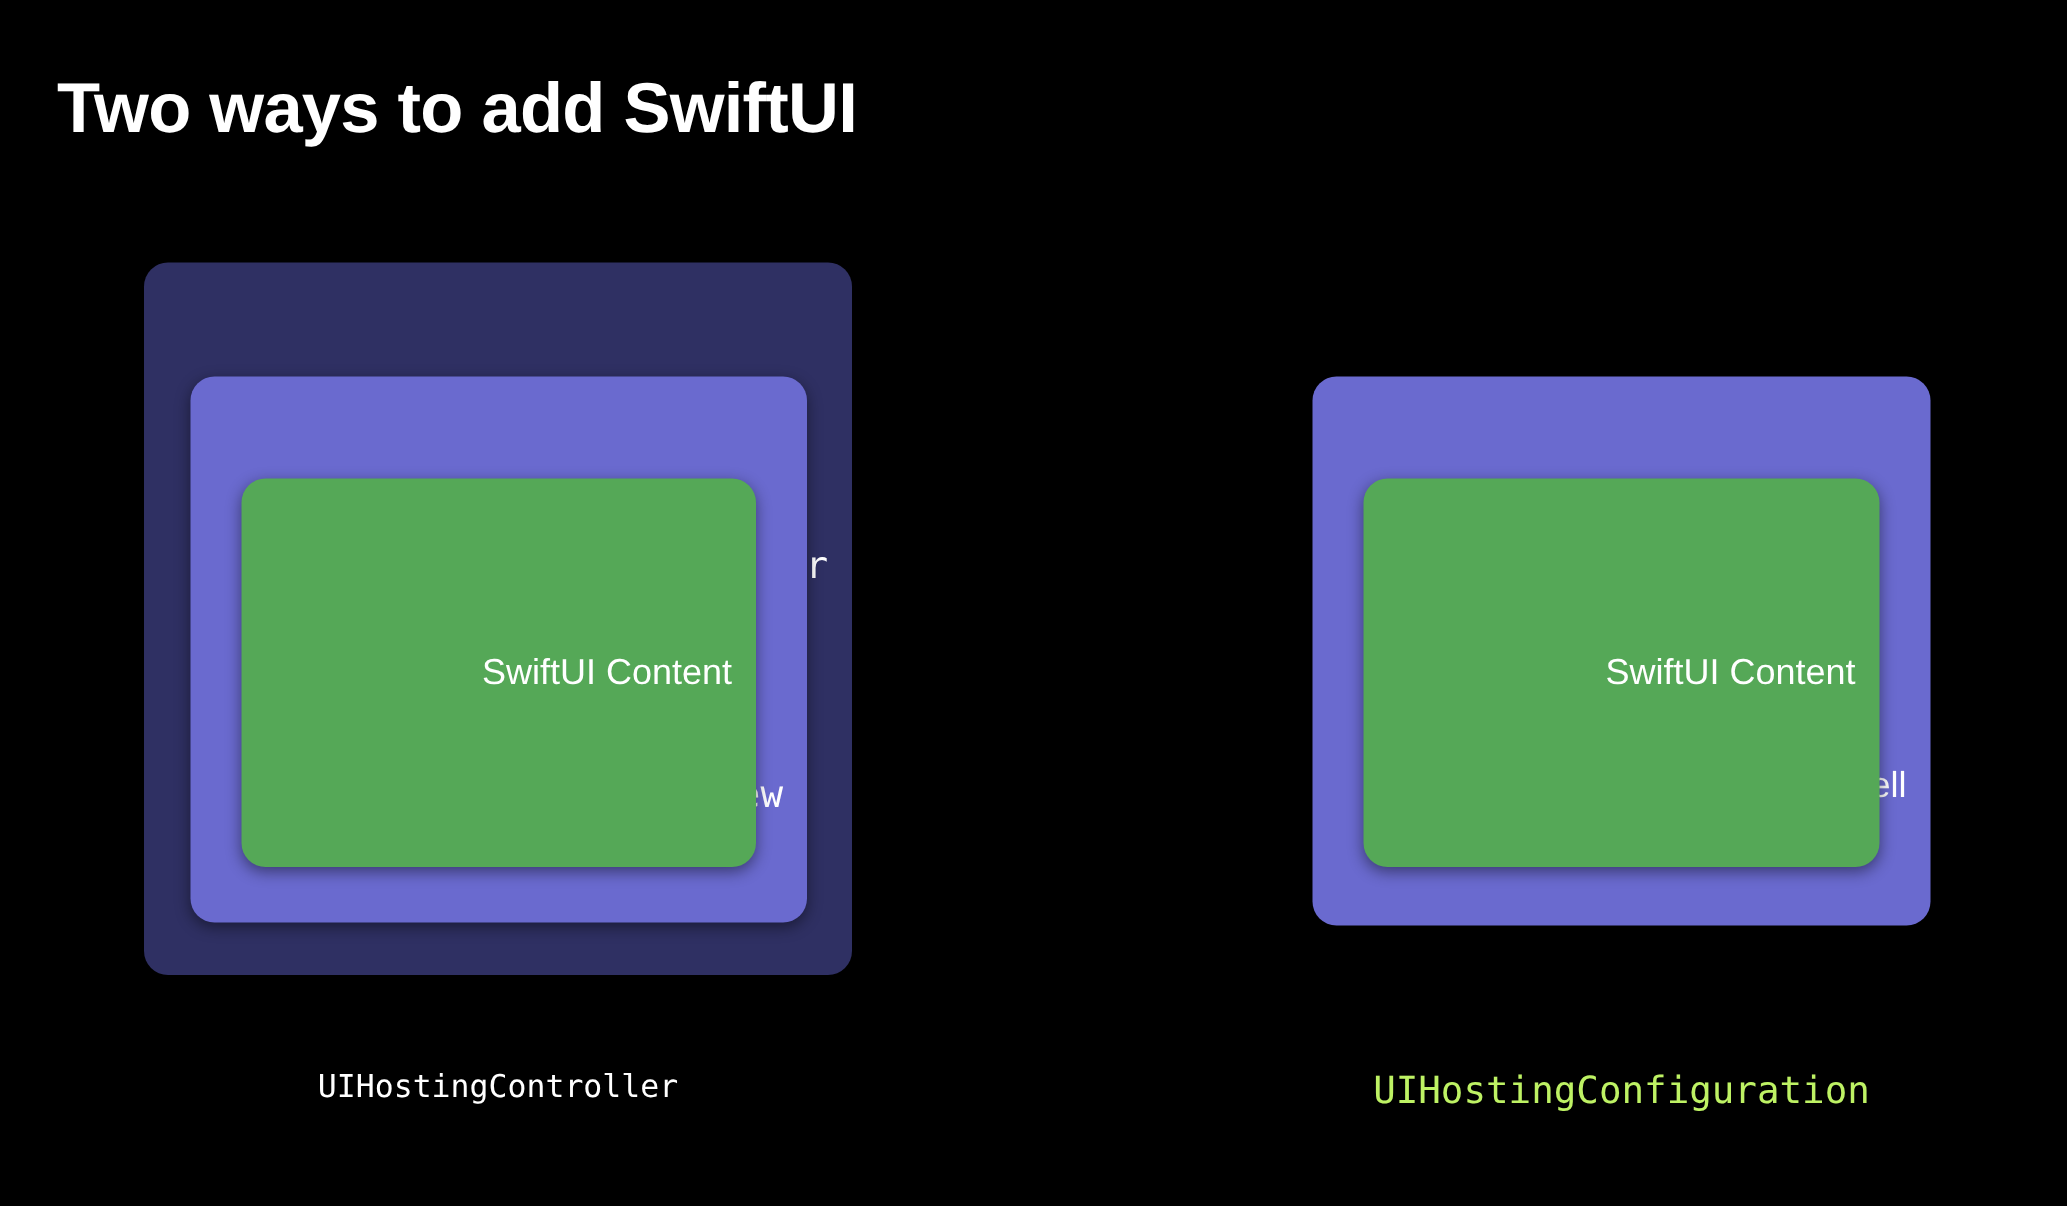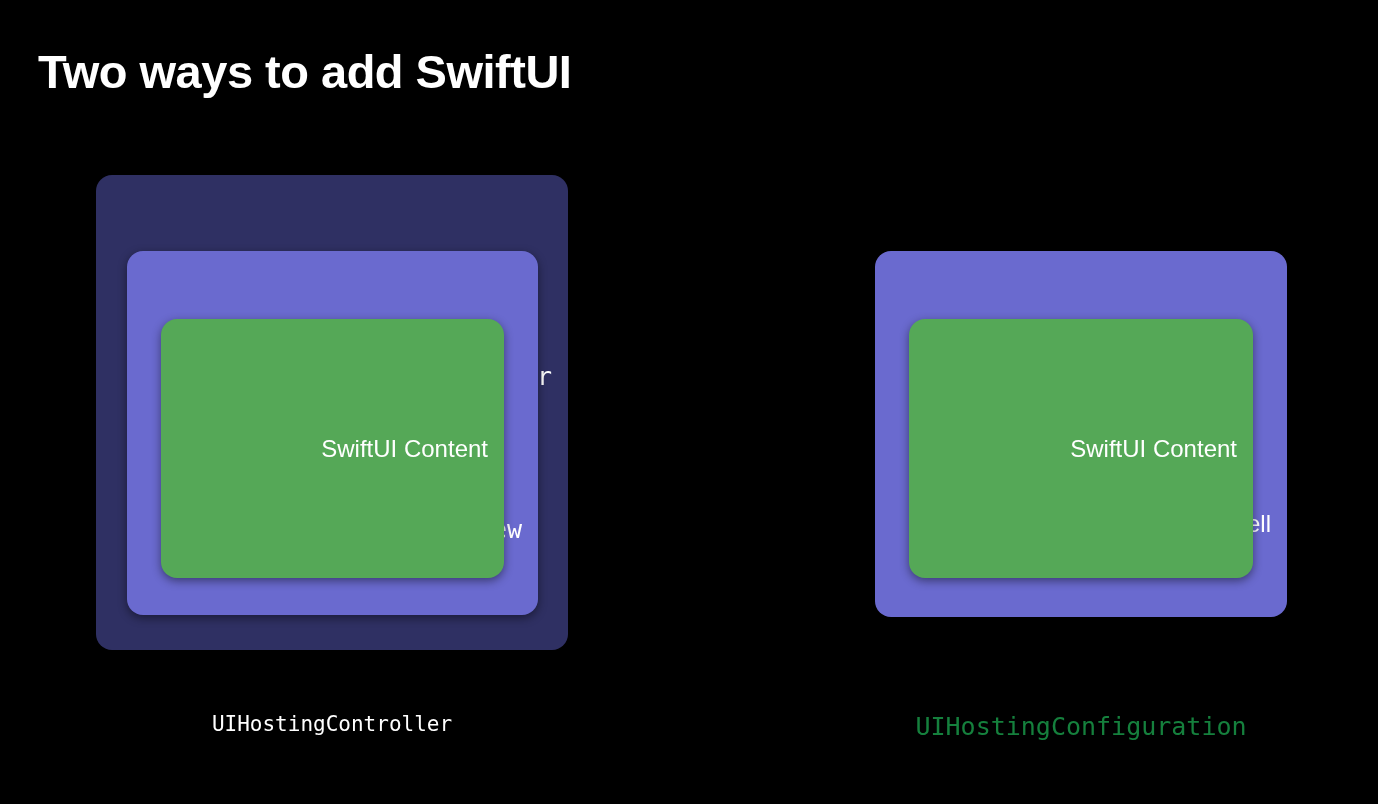--- a/index.html
+++ b/index.html
@@ -138,21 +138,21 @@
     transform: translateY(-50%);
     font-size: 24px;
   }
 
   #right-caption {
     position: absolute;
     left: 875px;
     top: 712px;
     width: 412px;
     text-align: center;
-    color: #15803d;
+    color: #bef264;
     font-size: 25px;
     white-space: nowrap;
   }
 </style>
 </head>
 <body>
 
 <div id="slide">
 
   <div id="slide-title">Two ways to add SwiftUI</div>

